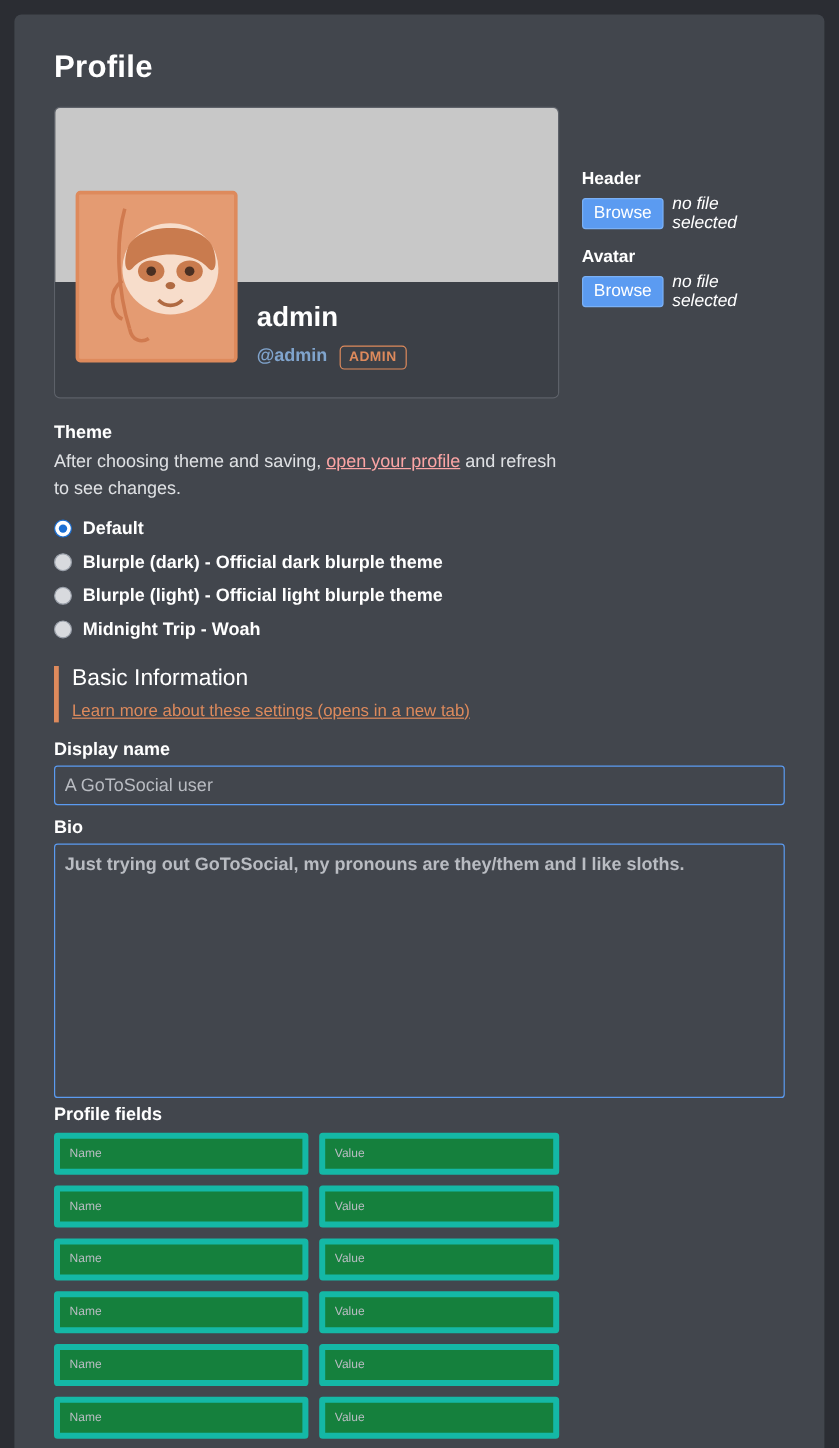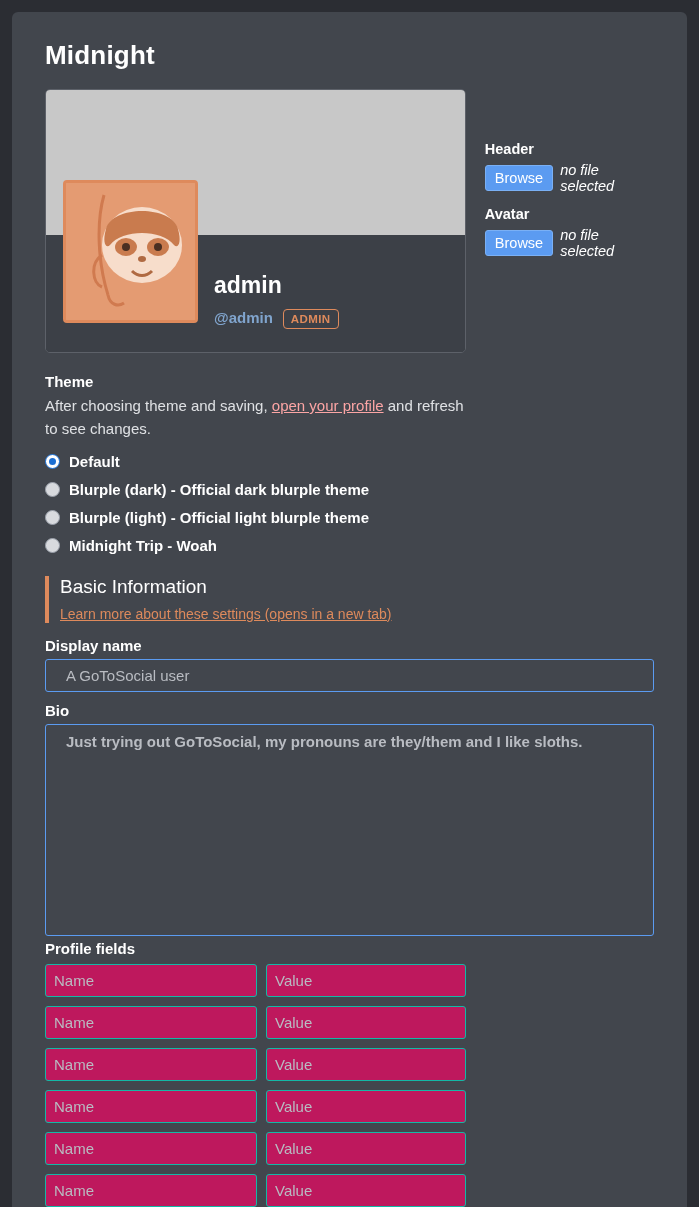--- a/index.html
+++ b/index.html
@@ -45,21 +45,20 @@
     position: relative;
   }
   .header-image {
     height: 145px;
     background: #c8c8c8;
   }
   .card-lower {
     height: 96px;
     background: #3c4047;
     position: relative;
-    margin-top: 21px;
   }
   .avatar {
     position: absolute;
     left: 17px;
     top: -76px;
     width: 135px;
     height: 143px;
     border: 3px solid #de8a5c;
     border-radius: 4px;
     background: #e49b72;
@@ -203,21 +202,21 @@
   }
   input.text-input,
   textarea.text-input {
     width: 609px;
     background: #42464d;
     border: 1px solid #5b9bf1;
     border-radius: 3px;
     color: #e5e5e5;
     font-size: 15px;
     font-family: "Liberation Sans", sans-serif;
-    padding: 7px 20px;
+    padding: 7px 8px;
     outline: none;
   }
   input.text-input::placeholder,
   textarea.text-input::placeholder {
     color: #b9bcc2;
   }
   textarea.text-input {
     height: 212px;
     resize: none;
     line-height: 1.35;
@@ -236,37 +235,37 @@
     gap: 9px;
     margin-bottom: 9px;
   }
   .field-row input.name-input {
     width: 212px;
   }
   .field-row input.value-input {
     width: 200px;
   }
   .field-row input {
-    background: #be185d;
-    border: 1px solid #14b8a6;
+    background: #15803d;
+    border: 5px solid #14b8a6;
     border-radius: 3px;
     color: #ffffff;
-    font-size: 15px;
+    font-size: 10px;
     font-family: "Liberation Sans", sans-serif;
     padding: 7px 8px;
     outline: none;
   }
   .field-row input::placeholder { color: #b9bcc2; }
 </style>
 </head>
 <body>
 
 <div class="page">
 
-  <h1 class="page-title">Midnight</h1>
+  <h1 class="page-title">Profile</h1>
 
   <div class="preview-row">
 
     <div class="profile-card">
       <div class="header-image"></div>
       <div class="card-lower">
 
         <div class="avatar">
           <svg width="129" height="137" viewBox="0 0 129 137">
             <rect x="0" y="0" width="129" height="137" fill="#e49b72"></rect>

